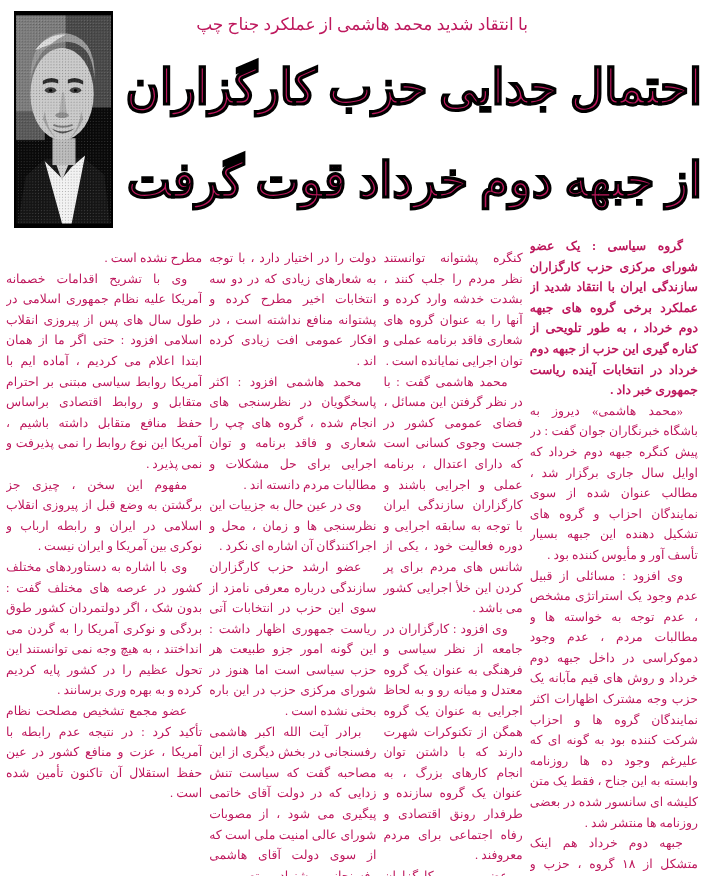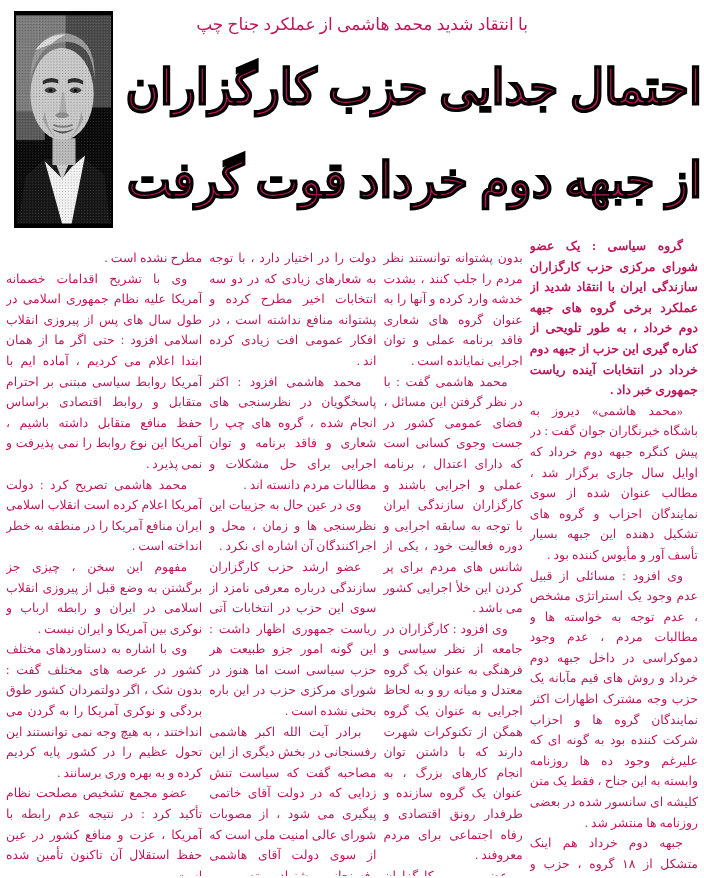--- a/index.html
+++ b/index.html
@@ -131,39 +131,38 @@
 
     <div class="col col1">
       <p class="lead">گروه سیاسی : یک عضو شورای مرکزی حزب کارگزاران سازندگی ایران با انتقاد شدید از عملکرد برخی گروه های جبهه دوم خرداد ، به طور تلویحی از کناره گیری این حزب از جبهه دوم خرداد در انتخابات آینده ریاست جمهوری خبر داد .</p>
       <p>«محمد هاشمی» دیروز به باشگاه خبرنگاران جوان گفت : در پیش کنگره جبهه دوم خرداد که اوایل سال جاری برگزار شد ، مطالب عنوان شده از سوی نمایندگان احزاب و گروه های تشکیل دهنده این جبهه بسیار تأسف آور و مأیوس کننده بود .</p>
       <p>وی افزود : مسائلی از قبیل عدم وجود یک استراتژی مشخص ، عدم توجه به خواسته ها و مطالبات مردم ، عدم وجود دموکراسی در داخل جبهه دوم خرداد و روش های قیم مآبانه یک حزب وجه مشترک اظهارات اکثر نمایندگان گروه ها و احزاب شرکت کننده بود به گونه ای که علیرغم وجود ده ها روزنامه وابسته به این جناح ، فقط یک متن کلیشه ای سانسور شده در بعضی روزنامه ها منتشر شد .</p>
       <p>جبهه دوم خرداد هم اینک متشکل از ۱۸ گروه ، حزب و تشکل سیاسی است .</p>
 
     </div>
 
     <div class="col col2">
-      <p class="cont">بدون پشتوانه توانستند نظر مردم را جلب کنند ، بشدت خدشه وارد کرده و آنها را به عنوان گروه های شعاری فاقد برنامه عملی و توان اجرایی نمایانده است .</p>
+      <p class="cont">کنگره پشتوانه توانستند نظر مردم را جلب کنند ، بشدت خدشه وارد کرده و آنها را به عنوان گروه های شعاری فاقد برنامه عملی و توان اجرایی نمایانده است .</p>
       <p>محمد هاشمی گفت : با در نظر گرفتن این مسائل ، فضای عمومی کشور در جست وجوی کسانی است که دارای اعتدال ، برنامه عملی و اجرایی باشند و کارگزاران سازندگی ایران با توجه به سابقه اجرایی و دوره فعالیت خود ، یکی از شانس های مردم برای پر کردن این خلأ اجرایی کشور می باشد .</p>
       <p>وی افزود : کارگزاران در جامعه از نظر سیاسی و فرهنگی به عنوان یک گروه معتدل و میانه رو و به لحاظ اجرایی به عنوان یک گروه همگن از تکنوکرات شهرت دارند که با داشتن توان انجام کارهای بزرگ ، به عنوان یک گروه سازنده و طرفدار رونق اقتصادی و رفاه اجتماعی برای مردم معروفند .</p>
       <p>عضو کارگزاران سازندگی ، گروه ها و جناح های سیاسی چپ و راست را به گروه های افراطی توصیف کرد .</p>
 
     </div>
 
     <div class="col col3">
       <p class="cont">دولت را در اختیار دارد ، با توجه به شعارهای زیادی که در دو سه انتخابات اخیر مطرح کرده و پشتوانه منافع نداشته است ، در افکار عمومی افت زیادی کرده اند .</p>
       <p>محمد هاشمی افزود : اکثر پاسخگویان در نظرسنجی های انجام شده ، گروه های چپ را شعاری و فاقد برنامه و توان اجرایی برای حل مشکلات و مطالبات مردم دانسته اند .</p>
       <p>وی در عین حال به جزییات این نظرسنجی ها و زمان ، محل و اجراکنندگان آن اشاره ای نکرد .</p>
       <p>عضو ارشد حزب کارگزاران سازندگی درباره معرفی نامزد از سوی این حزب در انتخابات آتی ریاست جمهوری اظهار داشت : این گونه امور جزو طبیعت هر حزب سیاسی است اما هنوز در شورای مرکزی حزب در این باره بحثی نشده است .</p>
       <p>برادر آیت الله اکبر هاشمی رفسنجانی در بخش دیگری از این مصاحبه گفت که سیاست تنش زدایی که در دولت آقای خاتمی پیگیری می شود ، از مصوبات شورای عالی امنیت ملی است که از سوی دولت آقای هاشمی رفسنجانی پیشنهاد ، تصویب و اجرایی شده بود .</p>
 
     </div>
 
     <div class="col col4">
       <p class="cont">مطرح نشده است .</p>
       <p>وی با تشریح اقدامات خصمانه آمریکا علیه نظام جمهوری اسلامی در طول سال های پس از پیروزی انقلاب اسلامی افزود : حتی اگر ما از همان ابتدا اعلام می کردیم ، آماده ایم با آمریکا روابط سیاسی مبتنی بر احترام متقابل و روابط اقتصادی براساس حفظ منافع متقابل داشته باشیم ، آمریکا این نوع روابط را نمی پذیرفت و نمی پذیرد .</p>
-      <p>محمد هاشمی تصریح کرد : دولت آمریکا اعلام کرده است انقلاب اسلامی ایران منافع آمریکا را در منطقه به خطر انداخته است .</p>
       <p>مفهوم این سخن ، چیزی جز برگشتن به وضع قبل از پیروزی انقلاب اسلامی در ایران و رابطه ارباب و نوکری بین آمریکا و ایران نیست .</p>
       <p>وی با اشاره به دستاوردهای مختلف کشور در عرصه های مختلف گفت : بدون شک ، اگر دولتمردان کشور طوق بردگی و نوکری آمریکا را به گردن می انداختند ، به هیچ وجه نمی توانستند این تحول عظیم را در کشور پایه کردیم کرده و به بهره وری برسانند .</p>
       <p>عضو مجمع تشخیص مصلحت نظام تأکید کرد : در نتیجه عدم رابطه با آمریکا ، عزت و منافع کشور در عین حفظ استقلال آن تاکنون تأمین شده است .</p>
     </div>
 
   </div>
 </div>
 
 </body></html>

